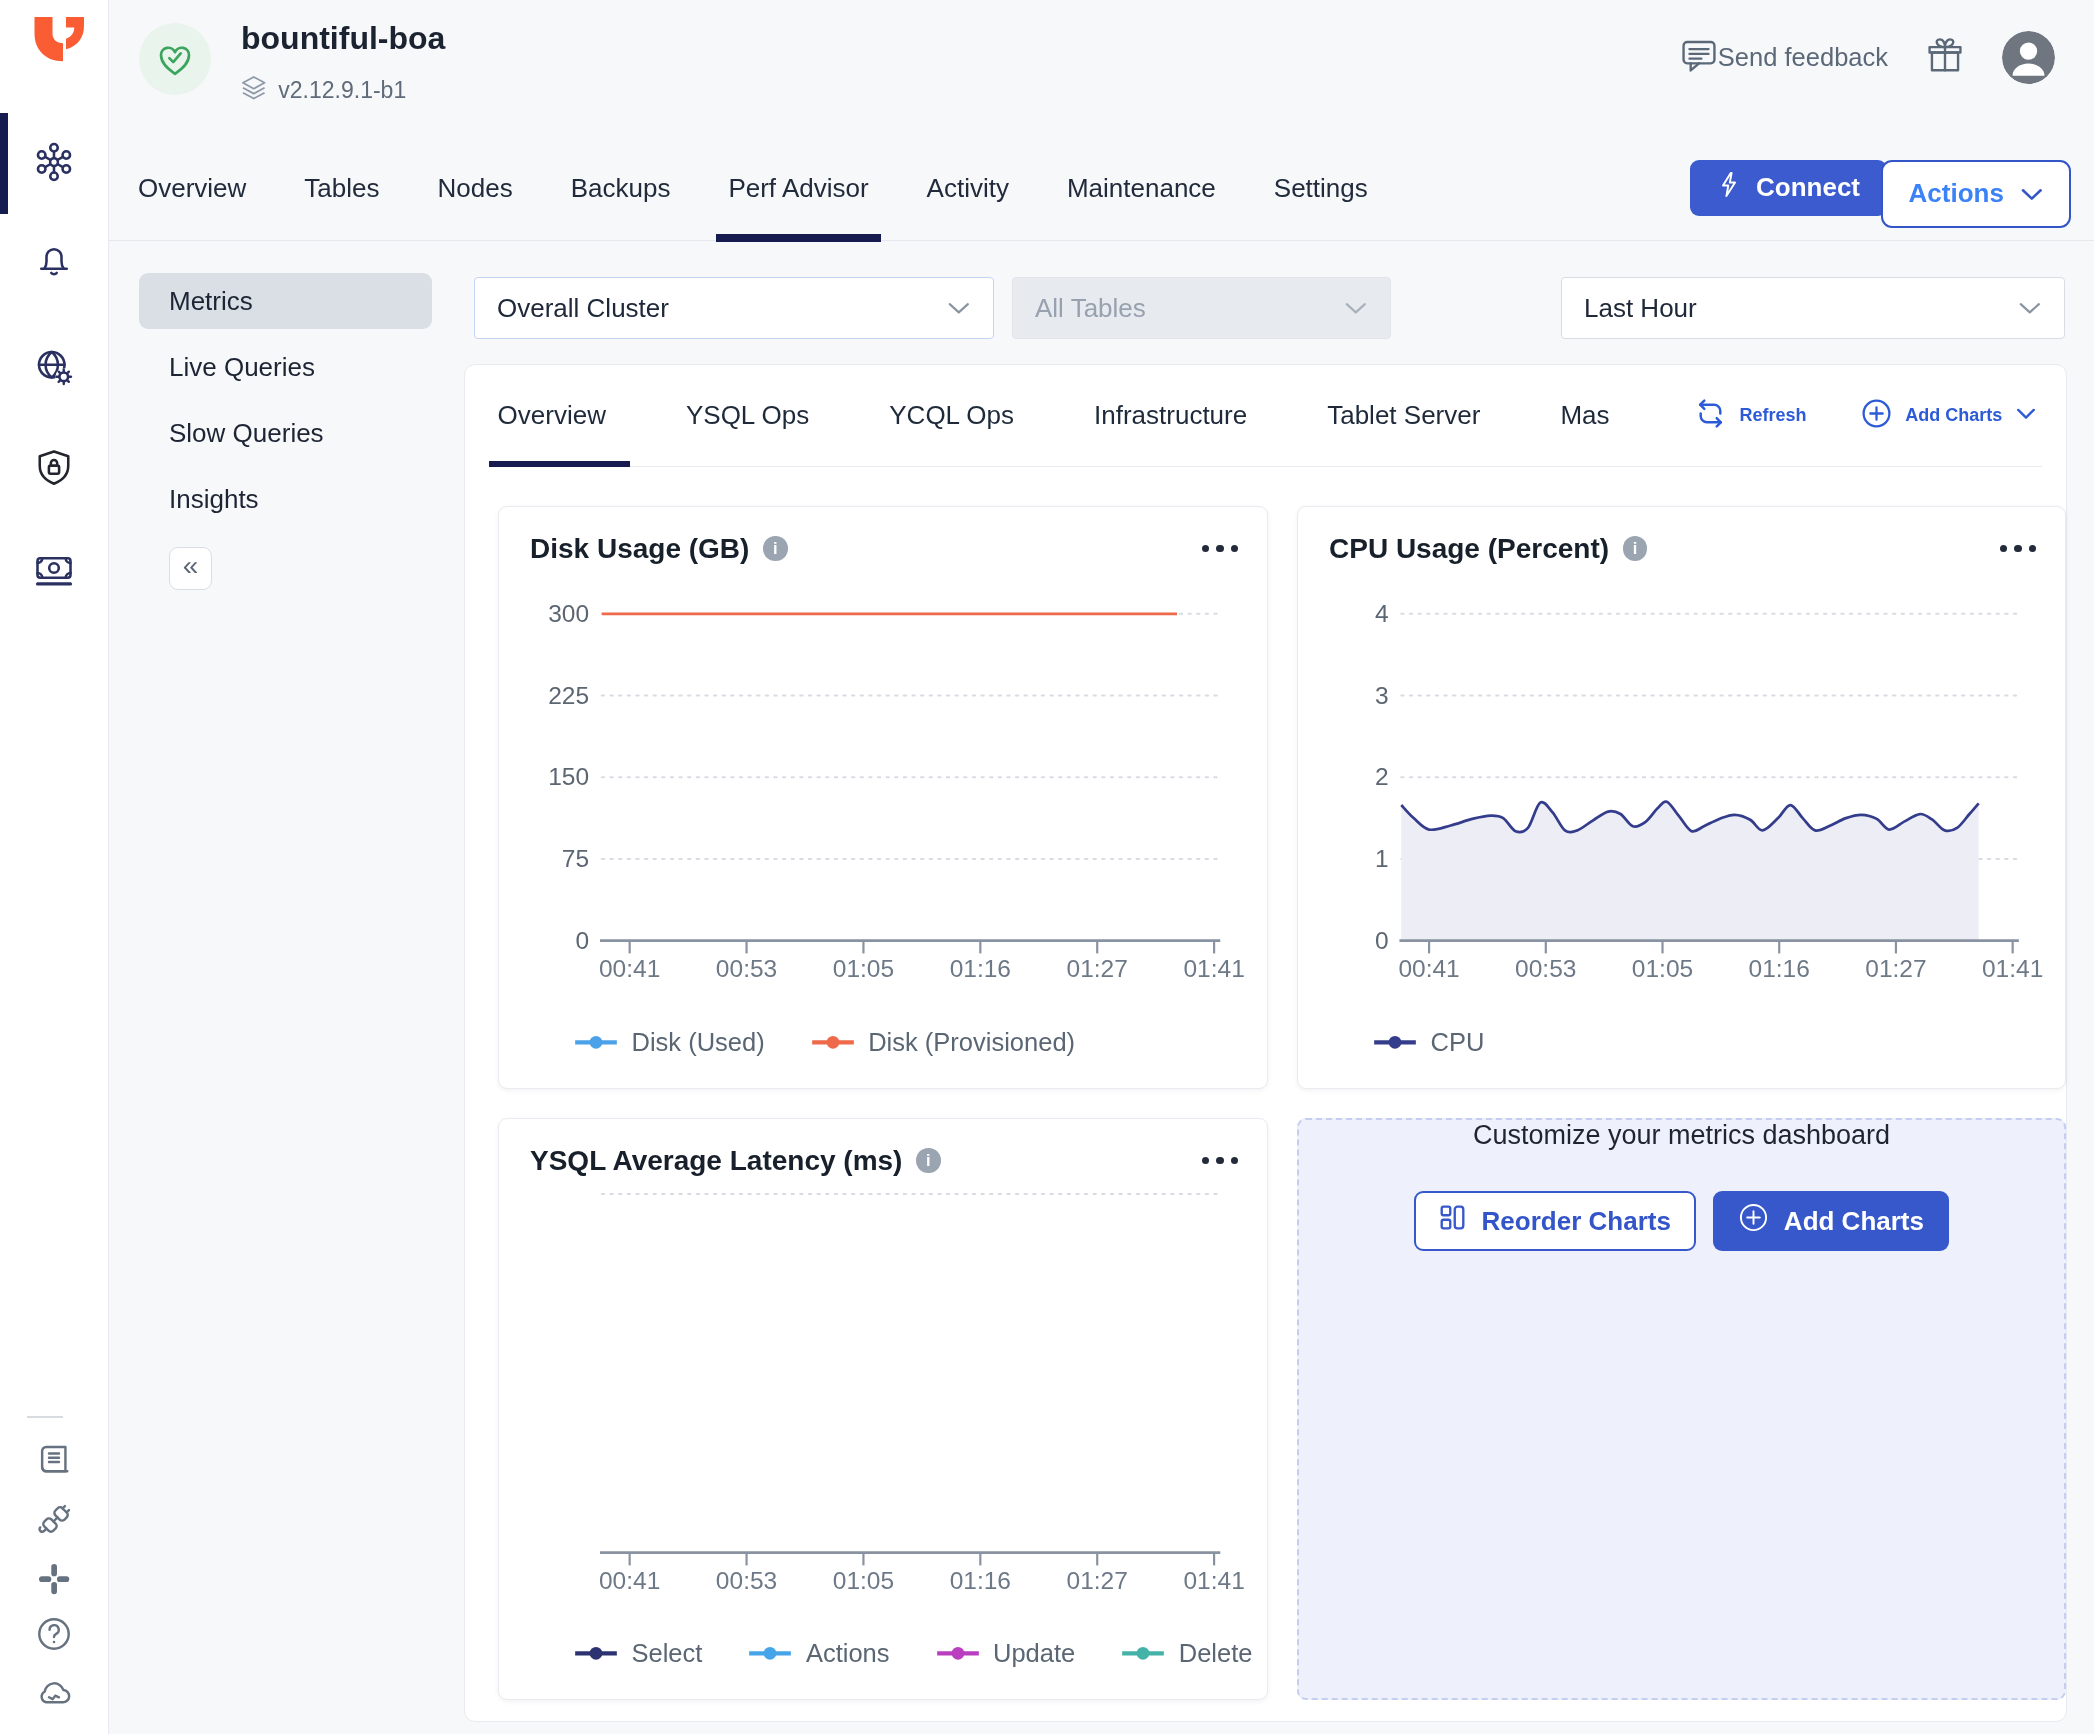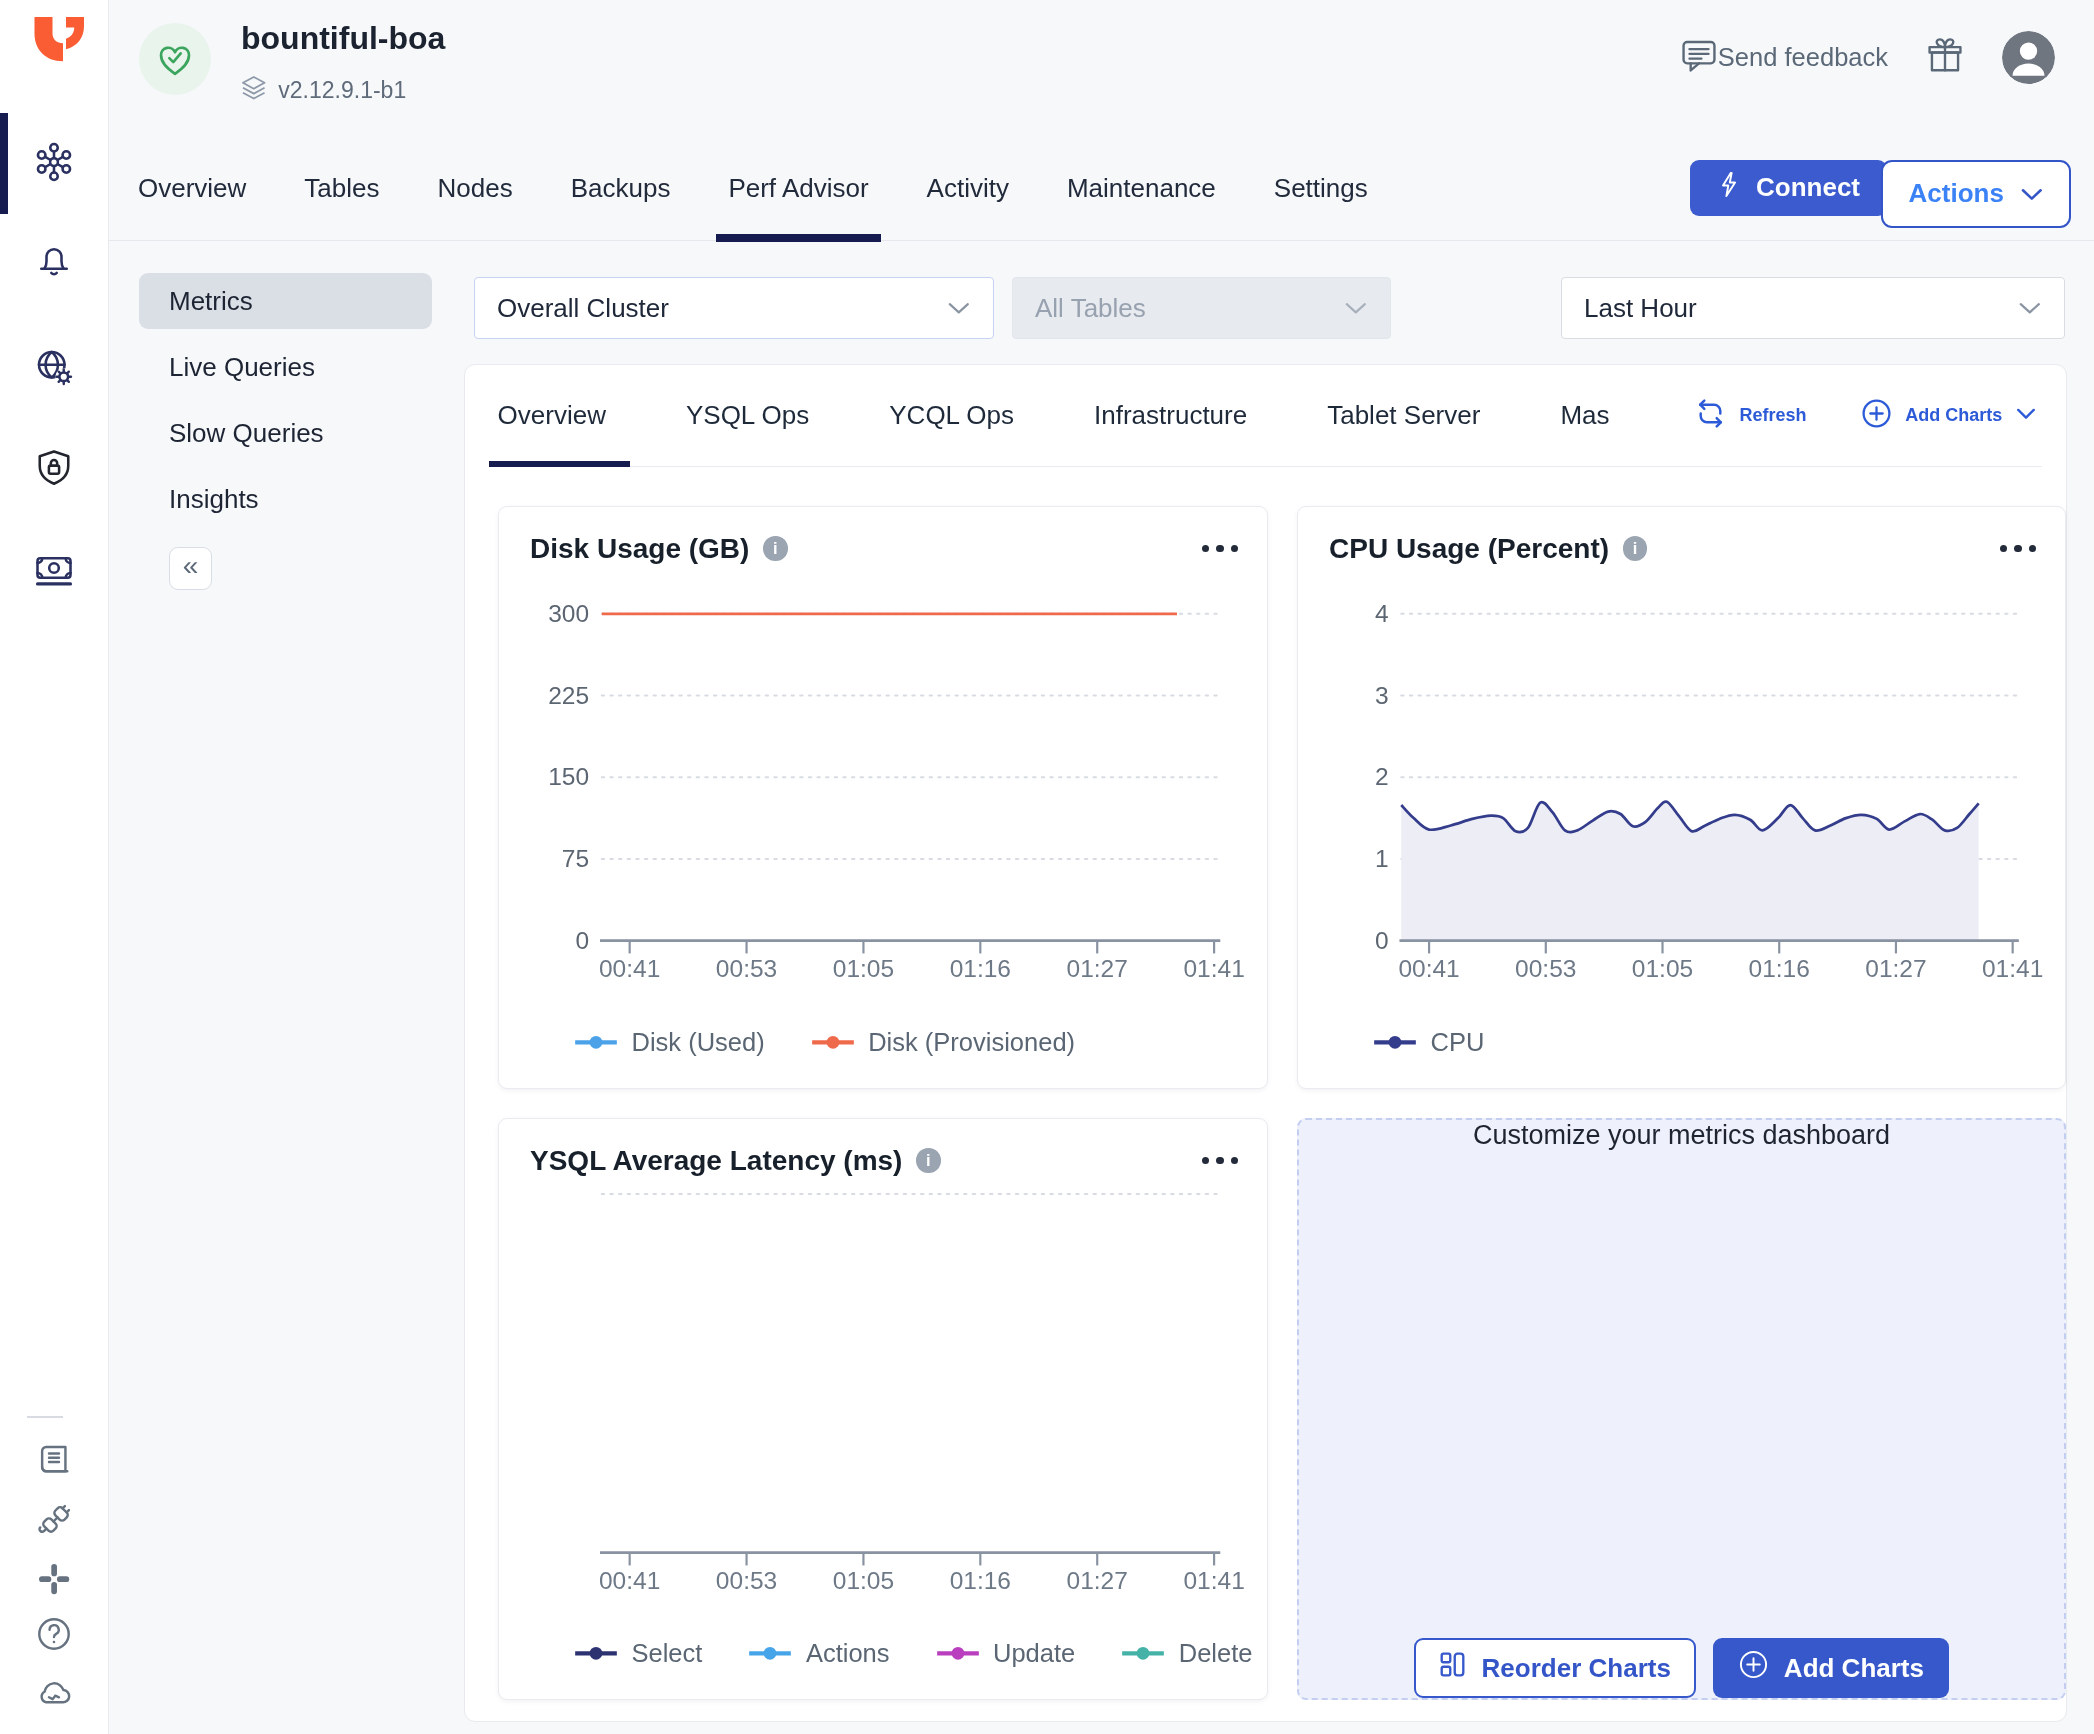--- a/index.html
+++ b/index.html
@@ -76,21 +76,21 @@
   .info-dot{width:24.5px;height:24.5px;border-radius:50%;background:#9AA5B1;color:#fff;font-size:16.4px;font-weight:700;
             display:flex;align-items:center;justify-content:center;cursor:pointer;}
   .menu-dots{margin-left:auto;display:flex;gap:7.3px;cursor:pointer;padding:7.3px 1.8px;}
   .menu-dots i{width:7.3px;height:7.3px;border-radius:50%;background:#232B3A;}
   .plot{position:absolute;left:0;top:55px;width:100%;height:445px;}
   .legend{position:absolute;left:76px;bottom:31px;display:flex;gap:47px;align-items:center;font-size:25.5px;color:#5A6673;}
   .legend .li{display:flex;align-items:center;gap:14.5px;cursor:pointer;}
 
   .customize{position:absolute;left:832px;top:753px;width:769px;height:582px;background:#EEF1FB;
              border:2.7px dashed #C3CEF0;border-radius:9px;display:flex;flex-direction:column;
-             align-items:center;justify-content:space-between;gap:40px;}
+             align-items:center;justify-content:flex-start;gap:40px;}
   .cz-message{font-size:27px;color:#1F2432;}
   .cz-buttons{display:flex;gap:16.4px;}
   .btn-reorder{height:60px;display:flex;align-items:center;gap:15.5px;padding:0 23.6px;background:#fff;
                border:2.7px solid #3758CB;border-radius:9px;color:#3355C8;font-size:26px;font-weight:700;cursor:pointer;}
   .btn-addcharts{height:60px;display:flex;align-items:center;gap:14.5px;padding:0 25.5px;background:#3758CB;
                  border-radius:9px;color:#fff;font-size:26px;font-weight:700;cursor:pointer;}
 </style>
 </head>
 <body>
 

